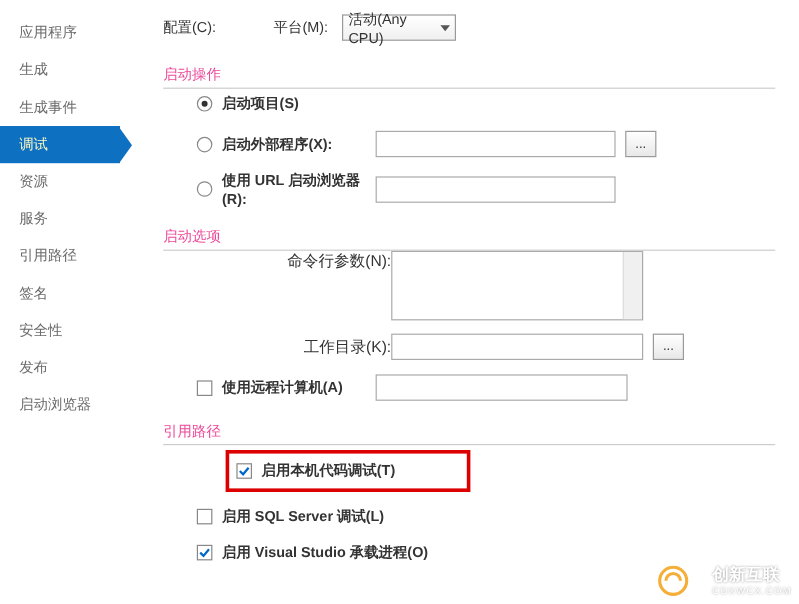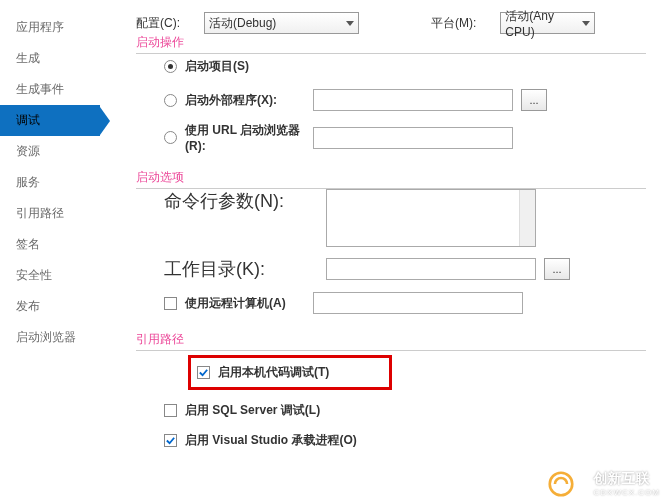--- a/index.html
+++ b/index.html
@@ -1,42 +1,42 @@
 <!DOCTYPE html>
 <html><head>
 <meta charset="utf-8">
 <style>
 * { box-sizing: border-box; margin: 0; padding: 0; }
 body { font-family: "Microsoft YaHei", Tahoma, sans-serif; font-size: 12px; color: #333; background: #fff; width: 666px; height: 503px; overflow: hidden; position: relative; }
 .container { display: flex; height: 100%; }
 .sidebar { width: 100px; background: #fff; padding-top: 12px; }
 .sidebar-item { padding: 7px 16px; color: #6a6a6a; cursor: pointer; position: relative; }
-.sidebar-item.active { background: #0e70c0; color: #000000; }
+.sidebar-item.active { background: #0e70c0; color: #fef9c3; }
 .sidebar-item.active::after { content: ""; position: absolute; right: -10px; top: 50%; transform: translateY(-50%); border-left: 10px solid #0e70c0; border-top: 14px solid transparent; border-bottom: 14px solid transparent; }
 .main { flex: 1; padding: 12px 20px 0 36px; }
-.top-row { display: flex; align-items: center; gap: 24px; }
+.top-row { display: flex; align-items: center; gap: 12px; margin-bottom: 20px; }
 .top-label { font-size: 12px; }
 .combo { border: 1px solid #999; background: linear-gradient(#fff,#f0f0f0); height: 22px; font-size: 12px; padding: 0 4px; display: flex; align-items: center; justify-content: space-between; position: relative; }
 .combo .arrow { width: 0; height: 0; border-left: 4px solid transparent; border-right: 4px solid transparent; border-top: 5px solid #555; margin-left: 6px; }
 .combo-config { width: 155px; }
 .combo-platform { width: 95px; }
 .group { margin-bottom: 16px; }
 .group-title { font-size: 12px; color: #ec4899; border-bottom: 1px solid #ccc; padding-bottom: 2px; margin-bottom: 0; }
 .row { display: flex; align-items: center; margin-bottom: 10px; min-height: 24px; }
 .radio, .checkbox { width: 13px; height: 13px; border: 1px solid #888; margin-right: 8px; flex-shrink: 0; }
 .radio { border-radius: 50%; display: flex; align-items: center; justify-content: center; }
 .radio.checked::after { content: ""; width: 5px; height: 5px; background: #333; border-radius: 50%; }
 .checkbox { display: flex; align-items: center; justify-content: center; background: #fff; }
 .checkbox.checked { }
 .checkbox.checked svg { display: block; }
 .checkbox svg { display: none; width: 11px; height: 11px; }
 .opt-label { font-size: 12px; font-weight: bold; }
 .text-input { border: 1px solid #aaa; height: 22px; width: 200px; background: #fff; }
 .browse-btn { width: 26px; height: 22px; border: 1px solid #999; background: linear-gradient(#fff,#e8e8e8); display: flex; align-items: center; justify-content: center; font-size: 11px; margin-left: 8px; }
-.indent-label { width: 190px; padding-left: 28px; font-size: 18px; }
+.indent-label { width: 190px; padding-left: 28px; font-size: 13px; text-align: right; }
 .textarea { border: 1px solid #aaa; width: 210px; height: 58px; background: #fff; display: flex; flex-direction: column; }
 .textarea-body { flex: 1; }
 .textarea-scroll { width: 16px; background: #f0f0f0; border-left: 1px solid #ddd; }
 .textarea-wrap { display: flex; }
 .highlight-box { border: 3px solid #d00; padding: 6px 60px 6px 6px; display: inline-flex; align-items: center; margin-bottom: 8px; margin-top: 4px; margin-left: 24px; }
 .spacer { width: 28px; }
 .watermark { position: absolute; right: 6px; bottom: 6px; display: flex; align-items: center; gap: 20px; opacity: 0.9; }
 .watermark-logo { width: 26px; height: 26px; position: relative; }
 .watermark-text { color: #fff; font-weight: bold; font-size: 14px; text-shadow: 0 0 2px #888; }
 .watermark-sub { color: #fff; font-size: 8px; letter-spacing: 1px; text-shadow: 0 0 2px #888; }
@@ -55,24 +55,20 @@
     <div class="sidebar-item">引用路径</div>
     <div class="sidebar-item">签名</div>
     <div class="sidebar-item">安全性</div>
     <div class="sidebar-item">发布</div>
     <div class="sidebar-item">启动浏览器</div>
   </div>
 
   <div class="main">
     <div class="top-row">
       <span class="top-label">配置(C):</span>
-      <div class="combo combo-config">
-        <span>活动(Debug)</span>
-        <span class="arrow"></span>
-      </div>
       <span style="width:24px"></span>
       <span class="top-label">平台(M):</span>
       <div class="combo combo-platform">
         <span>活动(Any CPU)</span>
         <span class="arrow"></span>
       </div>
     </div>
 
     <div class="group">
       <div class="group-title">启动操作</div>

